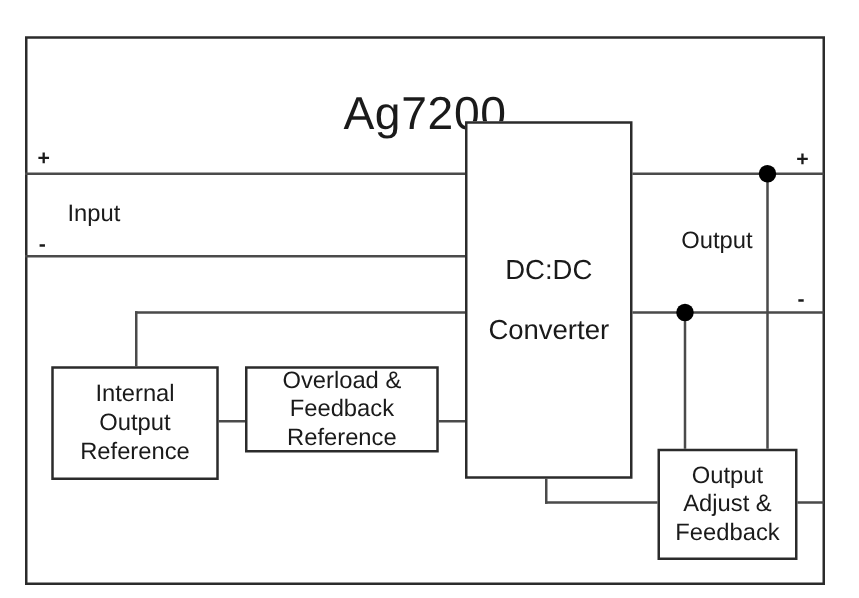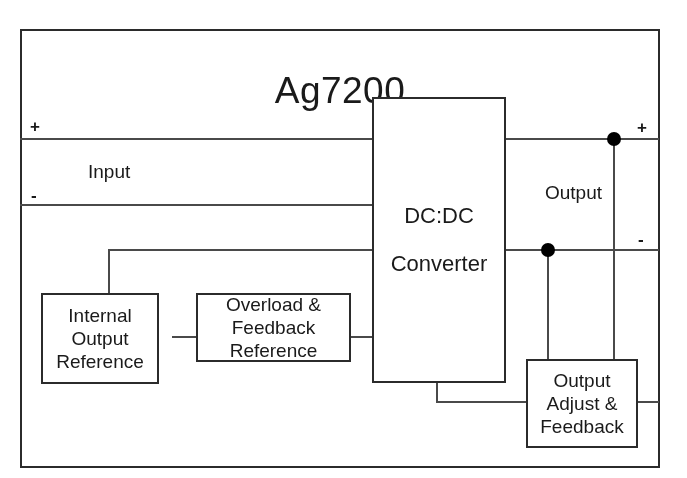--- a/index.html
+++ b/index.html
@@ -101,39 +101,39 @@
   <div class="wire" style="left:348px; top:336px; width:26px; height:2px;"></div>
 
   <div class="junction" style="left:607px; top:132px;"></div>
   <div class="junction" style="left:541px; top:243px;"></div>
 
   <div class="box box-dcdc" style="left:372px; top:97px; width:134px; height:286px;">
     <span>DC:DC</span>
     <span>Converter</span>
   </div>
 
-  <div class="box box-small" style="left:41px; top:293px; width:118px; height:91px;text-align:right;">
+  <div class="box box-small" style="left:41px; top:293px; width:134px; height:91px;text-align:right;">
     <span>Internal</span>
     <span>Output</span>
     <span>Reference</span>
   </div>
 
   <div class="box box-small" style="left:196px; top:293px; width:155px; height:69px;">
     <span>Overload &amp;</span>
     <span>Feedback</span>
     <span>Reference</span>
   </div>
 
   <div class="box box-small" style="left:526px; top:359px; width:112px; height:89px;">
     <span>Output</span>
     <span>Adjust &amp;</span>
     <span>Feedback</span>
   </div>
 
   <span class="sign" style="left:30px; top:118px;">+</span>
-  <span class="label" style="left:54px; top:162px;margin-left:34px;">Input</span>
+  <span class="label" style="left:54px; top:162px;">Input</span>
   <span class="sign" style="left:31px; top:187px;">-</span>
 
   <span class="sign" style="left:637px; top:119px;">+</span>
   <span class="label" style="left:545px; top:183px;">Output</span>
   <span class="sign" style="left:638px; top:231px;">-</span>
 
 </div>
 
 </body></html>

